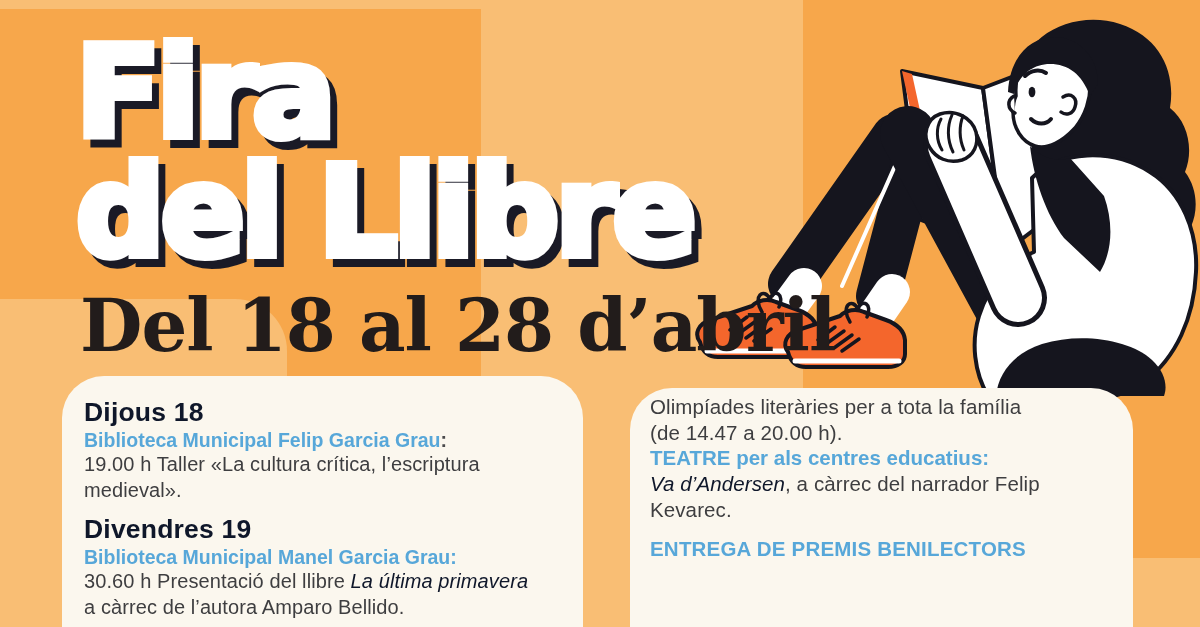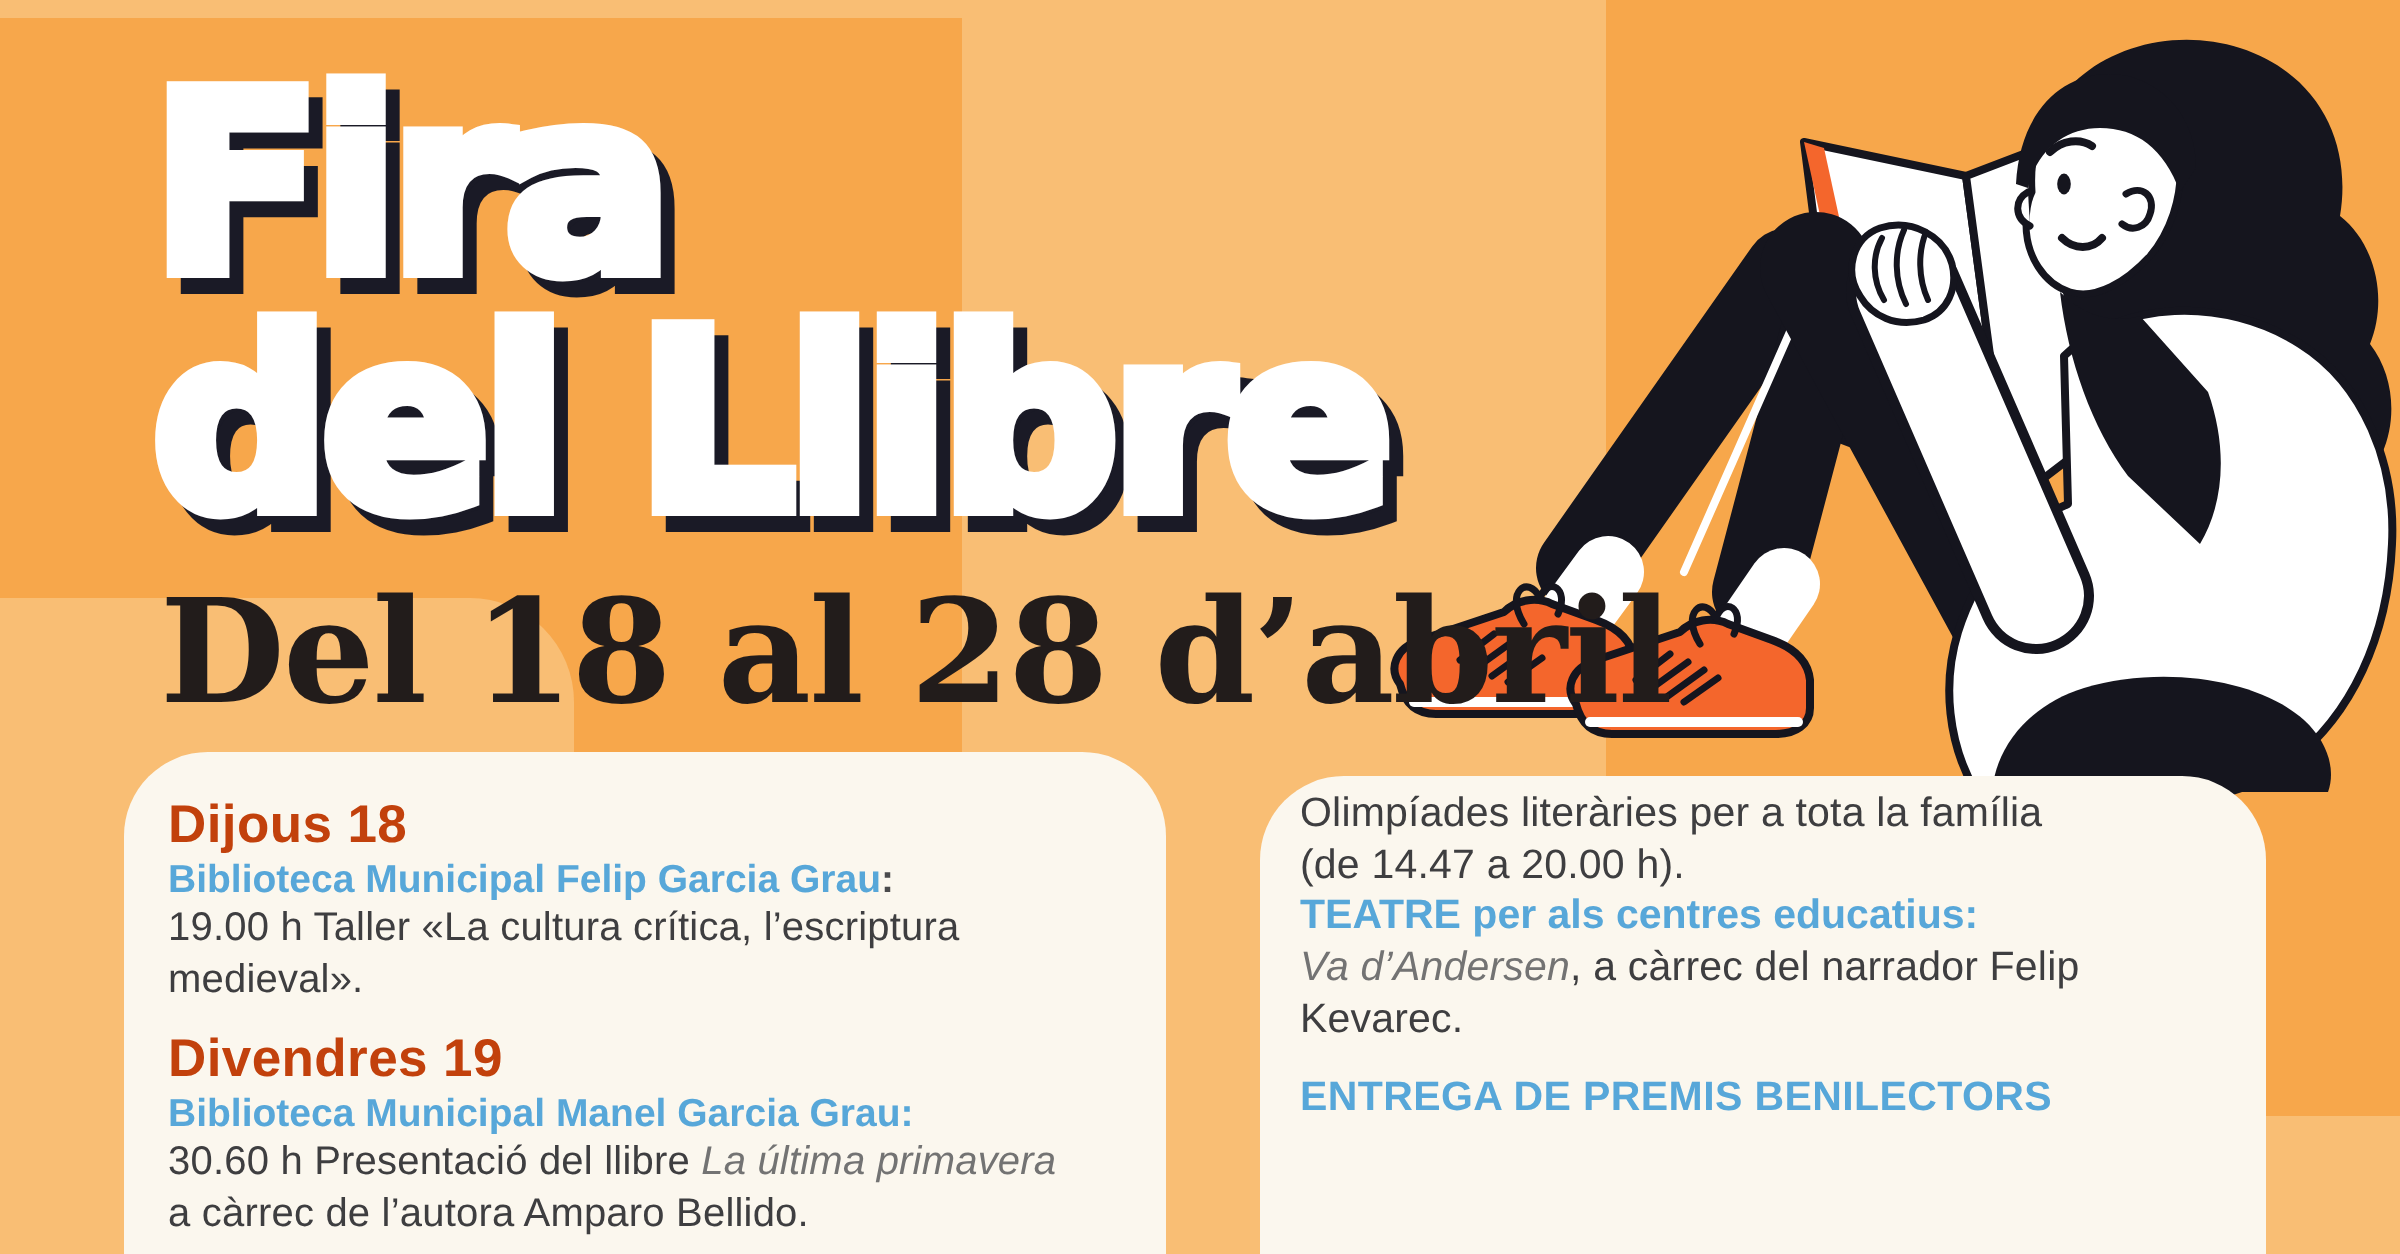--- a/index.html
+++ b/index.html
@@ -21,28 +21,28 @@
   .title-line{position:relative;display:block;white-space:nowrap;}
   .title-shadow{position:absolute;left:7px;top:8px;color:#1A1A26;-webkit-text-stroke:8px #1A1A26;}
   .title-face{position:relative;color:#FFFFFF;-webkit-text-stroke:8px #FFFFFF;}
   .subtitle{position:absolute;left:80px;top:296px;font-family:"DejaVu Serif",serif;
             font-weight:bold;font-size:72px;line-height:60px;letter-spacing:-1px;color:#221C1B;white-space:nowrap;}
 
   
   .card{position:absolute;background:#FBF7EE;border-radius:42px 42px 0 0;box-sizing:border-box;}
   .card-left{left:62px;top:376px;width:521px;height:300px;padding:20px 22px;}
   .card-right{left:630px;top:388px;width:503px;height:290px;padding:6px 20px 0 20px;}
-  .day{color:#c2410c;font-weight:bold;font-size:26.5px;line-height:32px;letter-spacing:0.2px;}
+  .day{color:#0f172a;font-weight:bold;font-size:26.5px;line-height:32px;letter-spacing:0.2px;}
   .day2{margin-top:10px;}
   .venue{font-size:19.5px;line-height:24px;font-weight:bold;}
   .blue{color:#57A7D9;font-weight:bold;}
   .colon{color:#4A4A4C;font-weight:bold;}
   .body{color:#3E3E40;font-size:20px;line-height:25.5px;letter-spacing:0.1px;}
   .pre{white-space:pre-line;}
-  .body em{color:#737373;}
+  .body em{color:#0f172a;}
   .rc-title{font-size:20.5px;line-height:26px;}
   .rc-body{font-size:20.5px;}
   .more{margin-top:24px;}
   .premis{margin-top:14px;letter-spacing:0.2px;}
 
   
   .figure-svg{position:absolute;left:680px;top:0;}
 </style>
 </head>
 <body>

